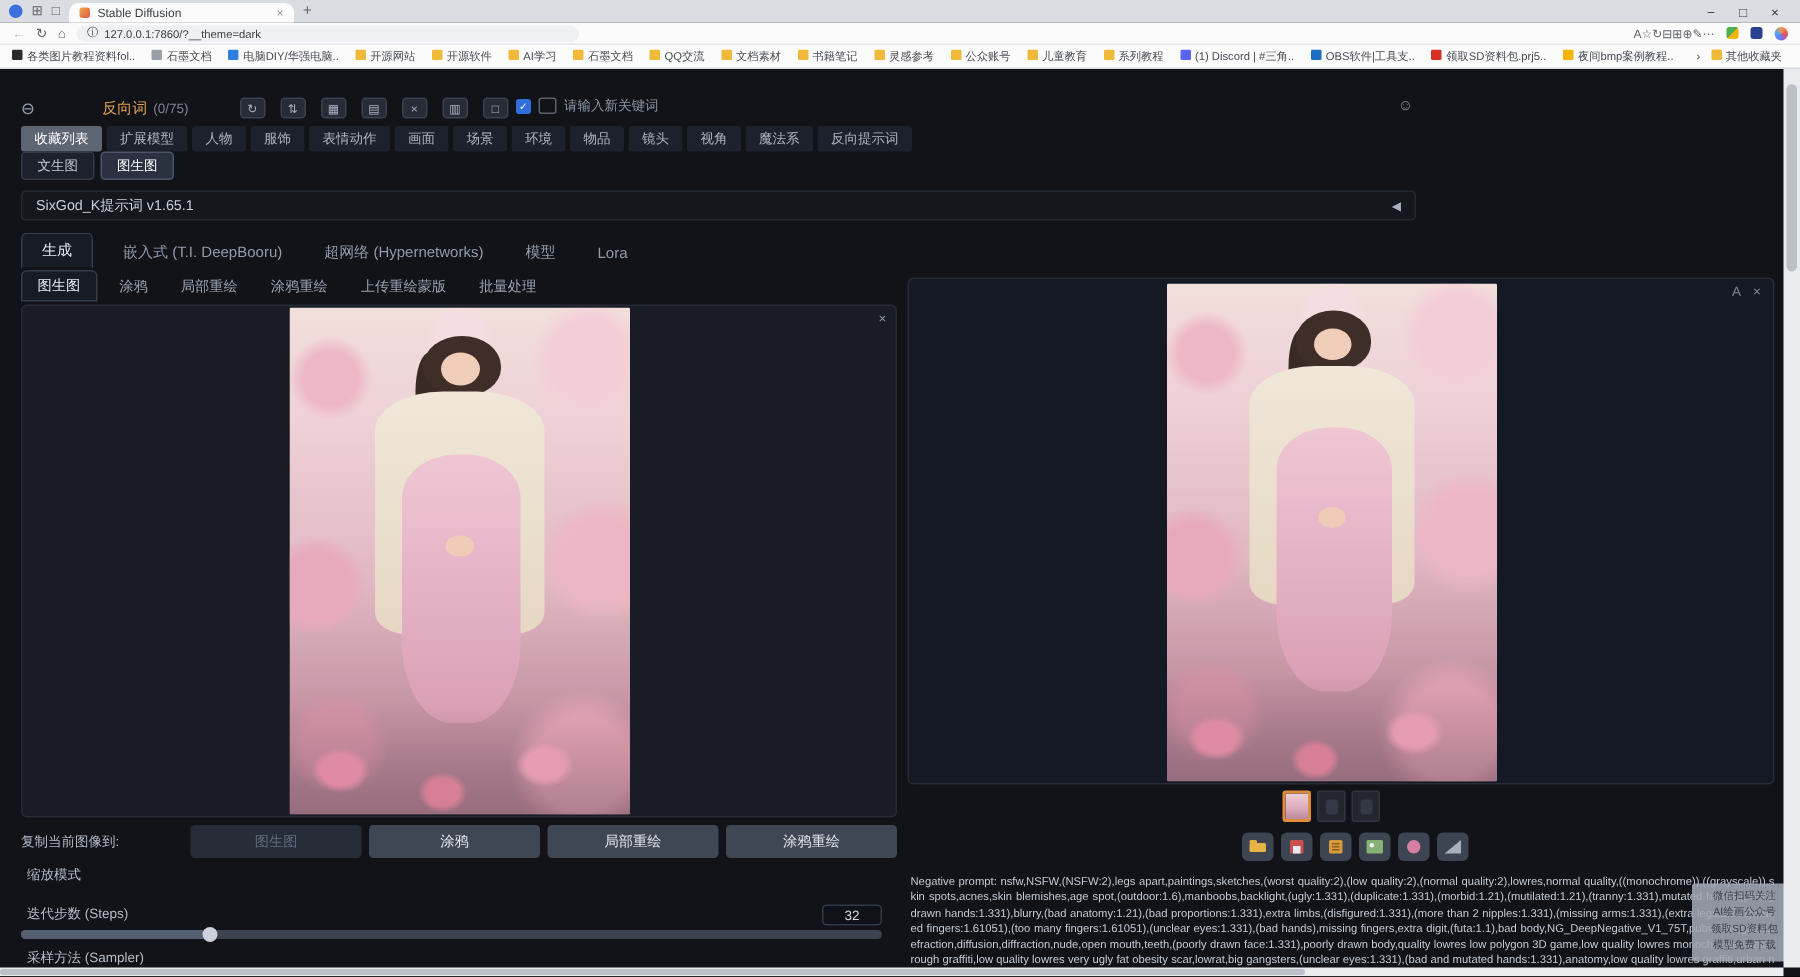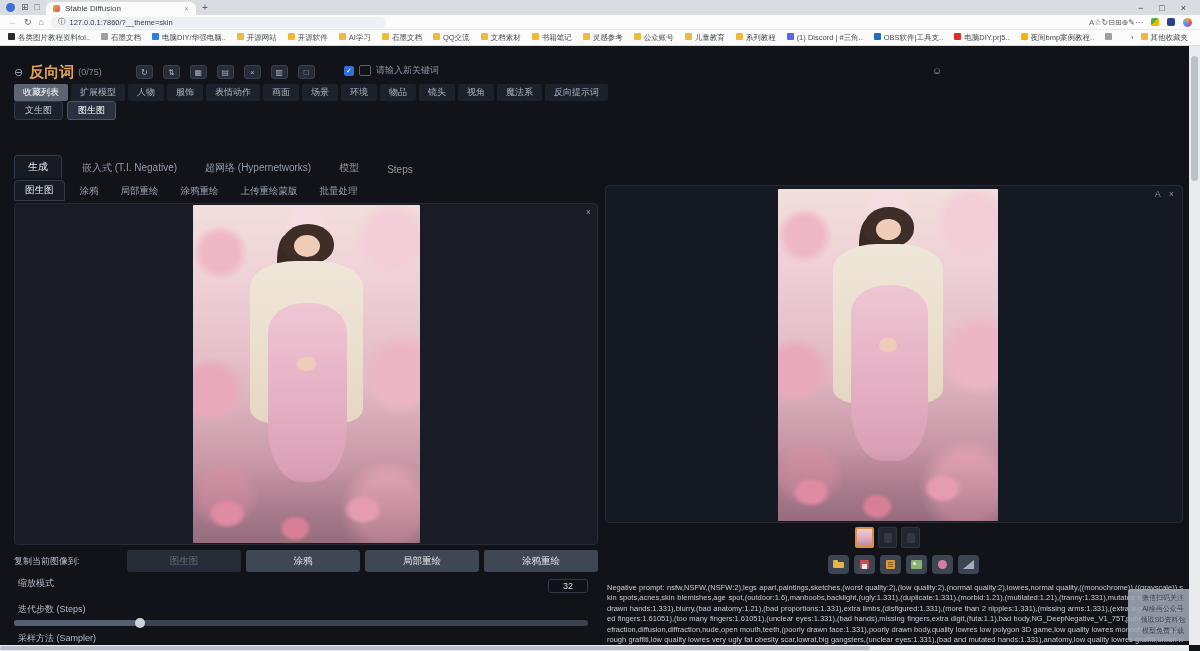--- a/index.html
+++ b/index.html
@@ -41,21 +41,21 @@
   .bm { display:flex; gap:3px; flex:0 0 auto; }
   .bm-ico { width:7px; height:7px; border-radius:1px; background:#f0b93a; flex:0 0 auto; }
   .bm-end { display:flex; align-items:center; gap:7px; flex:0 0 auto; padding-right:4px; }
 
   
   .content { position:absolute; left:0; top:46px; width:1200px; height:605px; background:#111318; }
   .lbl { color:#b4bbc8; font-size:9px; }
 
   .neg-row { position:absolute; left:14px; top:16px; width:930px; height:20px; display:flex; align-items:center; }
   .collapse-icon { color:#99a2b3; font-size:11px; margin-right:6px; }
-  .neg-label { color:#e0a254; font-weight:bold; font-size:15px; }
+  .neg-label { color:#e0a254; font-weight:normal; font-size:10px;margin-left:39px; }
   .neg-count { color:#7d8596; font-size:9px; margin-left:4px; }
   .tool-groups { display:flex; gap:10px; margin-left:34px; }
   .tool-btn { width:17px; height:14px; background:#272c37; border:1px solid #3a4150; border-radius:3px;
               color:#aab2c2; font-size:8px; display:flex; align-items:center; justify-content:center; }
   .kw-wrap { position:absolute; left:330px; top:2px; display:flex; align-items:center; gap:5px; }
   .chk { width:10px; height:10px; background:#2f6fde; border-radius:2px; color:#fff; font-size:7px;
          display:flex; align-items:center; justify-content:center; }
   .kw-box { width:12px; height:11px; border:1px solid #5a6170; border-radius:2px; background:transparent; }
   .kw-label { color:#8b93a3; font-size:9px; }
   .smiley { position:absolute; right:2px; top:3px; color:#8b93a3; font-size:10px; }
@@ -124,21 +124,21 @@
   .resize-label { position:absolute; left:18px; top:531px; }
   .radio-row { position:absolute; left:14px; top:542px; display:flex; gap:6px; }
   .ropt { display:flex; align-items:center; gap:5px; padding:2px 9px; background:#1d222c; border-radius:3px;
           font-size:9px; color:#c3cad6; }
   .radio { position:relative; width:9px; height:9px; border-radius:50%; border:1px solid #5a6170; flex:0 0 auto; }
   .ropt.selected .radio { border-color:#3b82f6; }
   .ropt.selected .radio::after { content:""; position:absolute; left:1.5px; top:1.5px; width:4px; height:4px;
           border-radius:50%; background:#3b82f6; }
 
   .steps-label { position:absolute; left:18px; top:557px; }
-  .steps-box { position:absolute; left:548px; top:533px; width:40px; height:14px; background:#0f1218;
+  .steps-box { position:absolute; left:548px; top:557px; width:40px; height:14px; background:#0f1218;
                border:1px solid #323949; border-radius:3px; color:#d8dce4; font-size:9px; text-align:center; line-height:12px; }
   .slider { position:absolute; left:14px; top:574px; width:574px; height:6px; background:#3c4350; border-radius:3px; }
   .slider-fill { position:absolute; left:0; top:0; height:6px; width:22%; background:#555f72; border-radius:3px; }
   .slider-handle { position:absolute; left:calc(22% - 5px); top:-2px; width:10px; height:10px; border-radius:50%; background:#cdd2da; }
   .sampler-label { position:absolute; left:18px; top:586px; }
 
   .result-panel { position:absolute; left:605px; top:139px; width:578px; height:338px; background:#151924;
                   border:1px solid #262b36; border-radius:4px; }
   .corner-icons { position:absolute; right:8px; top:3px; display:flex; gap:8px; color:#7f8797; font-size:9px; }
 
@@ -194,21 +194,21 @@
       <span>×</span>
     </div>
   </div>
 
   <div class="toolbar">
     <span class="nav-glyph dim">←</span>
     <span class="nav-glyph">↻</span>
     <span class="nav-glyph">⌂</span>
     <div class="urlpill">
       <span>ⓘ</span>
-      <span>127.0.0.1:7860/?__theme=skin</span>
+      <span>127.0.0.1:7860/?__theme=dark</span>
     </div>
     <div class="tb-right">
       <div>
         
       <span class="tb-ico">A</span><span class="tb-ico">☆</span><span class="tb-ico">↻</span><span class="tb-ico">⊟</span><span class="tb-ico">⊞</span><span class="tb-ico">⊕</span><span class="tb-ico">✎</span><span class="tb-ico">⋯</span></div>
       <span class="ext-sq ext-multi"></span>
       <span class="ext-sq ext-blue"></span>
       <span class="copilot"></span>
     </div>
   </div>
@@ -275,21 +275,21 @@
         <span class="bm">
           <span class="bm-ico" style="background: rgb(88, 101, 242);"></span>
           <span>(1) Discord | #三角..</span>
         </span>
         <span class="bm">
           <span class="bm-ico" style="background: rgb(27, 110, 194);"></span>
           <span>OBS软件|工具支..</span>
         </span>
         <span class="bm">
           <span class="bm-ico" style="background: rgb(217, 48, 37);"></span>
-          <span>电脑DIY.prj5..</span>
+          <span>领取SD资料包.prj5..</span>
         </span>
         <span class="bm">
           <span class="bm-ico" style="background: rgb(245, 180, 0);"></span>
           <span>夜间bmp案例教程..</span>
         </span>
         <span class="bm">
           <span class="bm-ico" style="background: rgb(154, 160, 166);"></span>
 
         </span>
       </div>
@@ -343,28 +343,32 @@
         <span class="cat-tab">反向提示词</span>
       </div>
 
     <div class="mode-row">
 
     <span class="mode-btn">文生图</span>
         <span class="mode-btn active">图生图</span>
       </div>
 
 
+    <div class="sixgod">
+      <span>SixGod_K提示词 v1.65.1</span>
+      <span class="sixgod-arrow">◀</span>
+    </div>
 
     <div class="main-tabs">
 
     <span class="main-tab active">生成</span>
-        <span class="main-tab">嵌入式 (T.I. Negative)</span>
+        <span class="main-tab">嵌入式 (T.I. DeepBooru)</span>
         <span class="main-tab">超网络 (Hypernetworks)</span>
         <span class="main-tab">模型</span>
-        <span class="main-tab">Steps</span>
+        <span class="main-tab">Lora</span>
       </div>
 
     <div class="i2i-tabs">
 
     <span class="i2i-tab active">图生图</span>
         <span class="i2i-tab">涂鸦</span>
         <span class="i2i-tab">局部重绘</span>
         <span class="i2i-tab">涂鸦重绘</span>
         <span class="i2i-tab">上传重绘蒙版</span>
         <span class="i2i-tab">批量处理</span>

